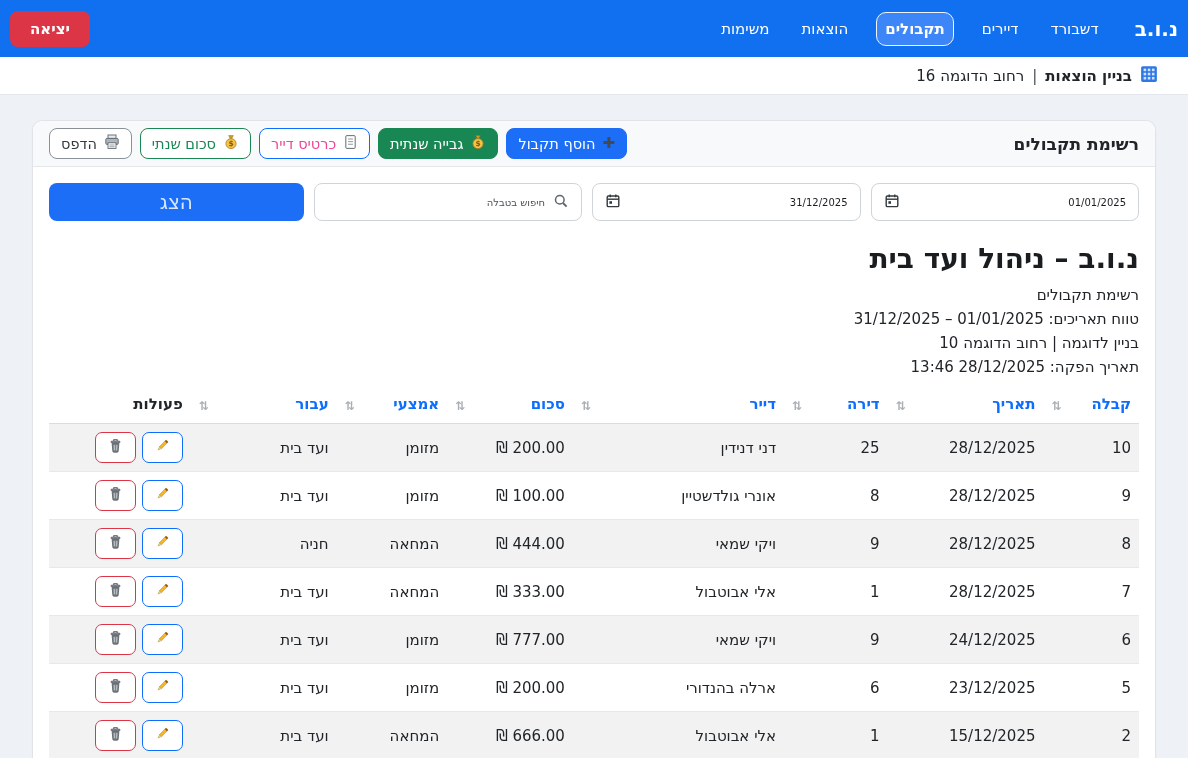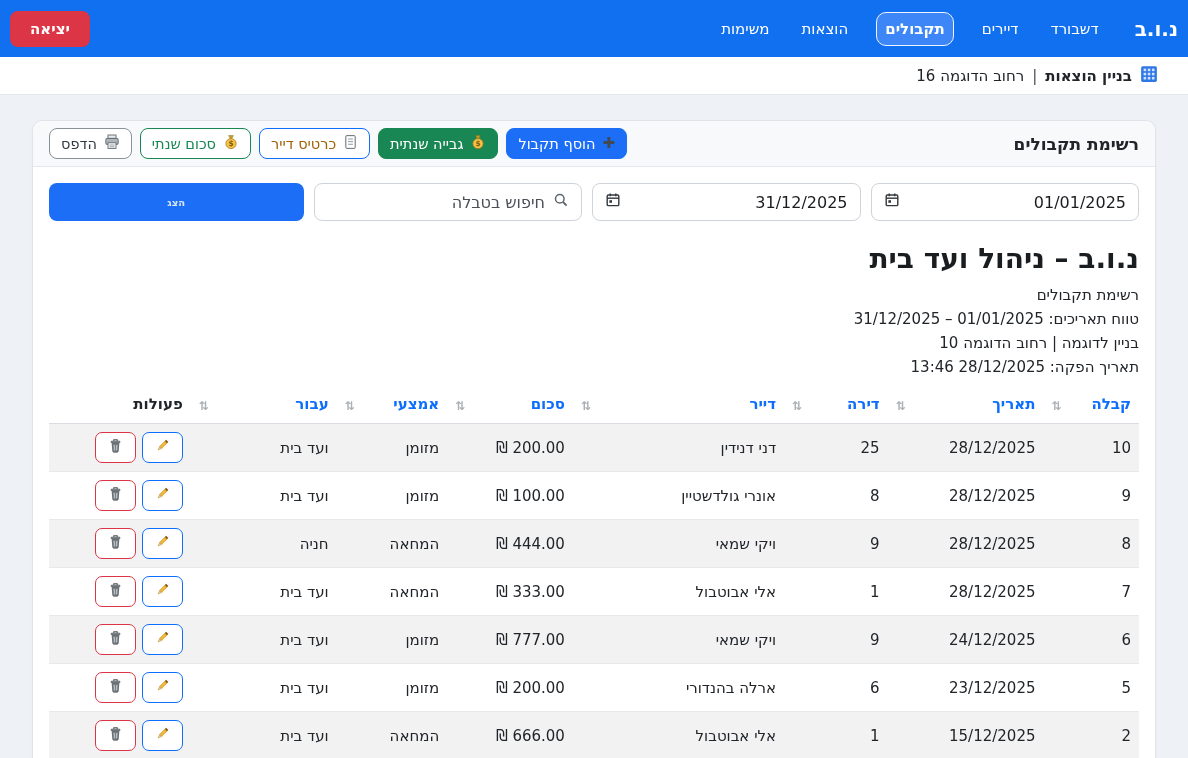--- a/index.html
+++ b/index.html
@@ -57,41 +57,41 @@
   }
   .card-title { font-size: 17px; font-weight: 700; }
   .toolbar { display: flex; gap: 8px; }
   .btn {
     display: inline-flex; align-items: center; gap: 7px;
     border-radius: 8px; padding: 4px 11px; font-size: 14.5px; height: 31px;
     cursor: pointer; background: #fff; font-family: inherit; white-space: nowrap;
   }
   .btn-solid-blue  { background: #1b6ef5; color: #fff; border: 1px solid #1b6ef5; }
   .btn-solid-green { background: #198754; color: #fff; border: 1px solid #198754; }
-  .btn-outline-blue  { border: 1px solid #0d6efd; color: #a16207; text-align: center; }
+  .btn-outline-blue  { border: 1px solid #0d6efd; color: #ec4899; text-align: center; }
   .btn-outline-green { border: 1px solid #198754; color: #198754; }
   .btn-outline-gray  { border: 1px solid #8a9199; color: #343a40; }
   .plus-glyph { color: #424a54; font-size: 15px; line-height: 1; }
 
   .card-body { padding: 16px; }
 
   
   .filters { display: flex; gap: 10px; }
   .filters > * { flex: 1; height: 38px; }
   .fake-input {
     border: 1px solid #ced4da; border-radius: 8px; background: #fff;
-    display: flex; align-items: center; padding: 0 12px; font-size: 16px;
+    display: flex; align-items: center; padding: 0 12px; font-size: 10px;
     cursor: text;
   }
   .fake-date { justify-content: space-between; }
   .date-value { color: #1a1d20; }
   .fake-search { gap: 8px; color: #4a5056; }
   .show-btn {
     background: #1b6ef5; border: none; border-radius: 8px;
-    color: #d9e6fc; font-size: 10px; cursor: pointer; font-family: inherit; font-weight: bold;
+    color: #d9e6fc; font-size: 20px; cursor: pointer; font-family: inherit;
   }
 
   
   .report { margin-top: 21px; }
   .report h1 { font-size: 28px; font-weight: 700; margin: 0 0 8px; color: #1a1d20; }
   .report .line { font-size: 15px; line-height: 24px; color: #212529; }
 
   
   table { width: 100%; border-collapse: collapse; margin-top: 6px; font-size: 15px; }
   thead th {

